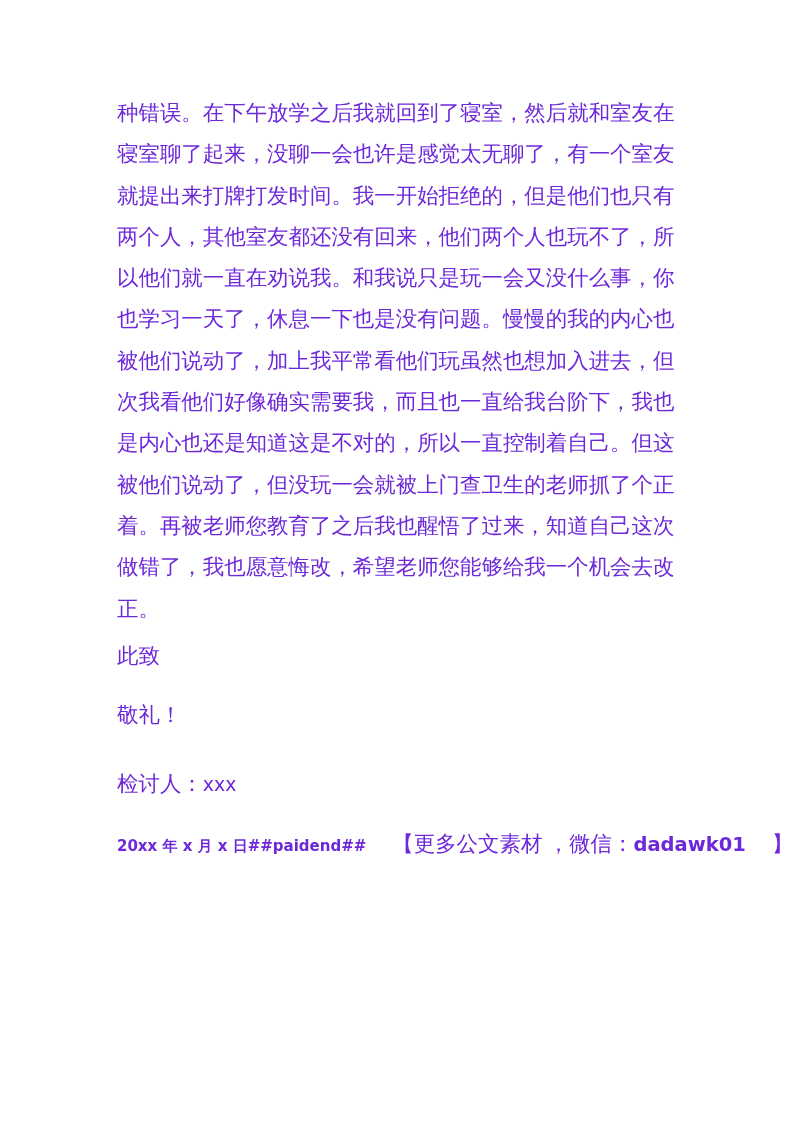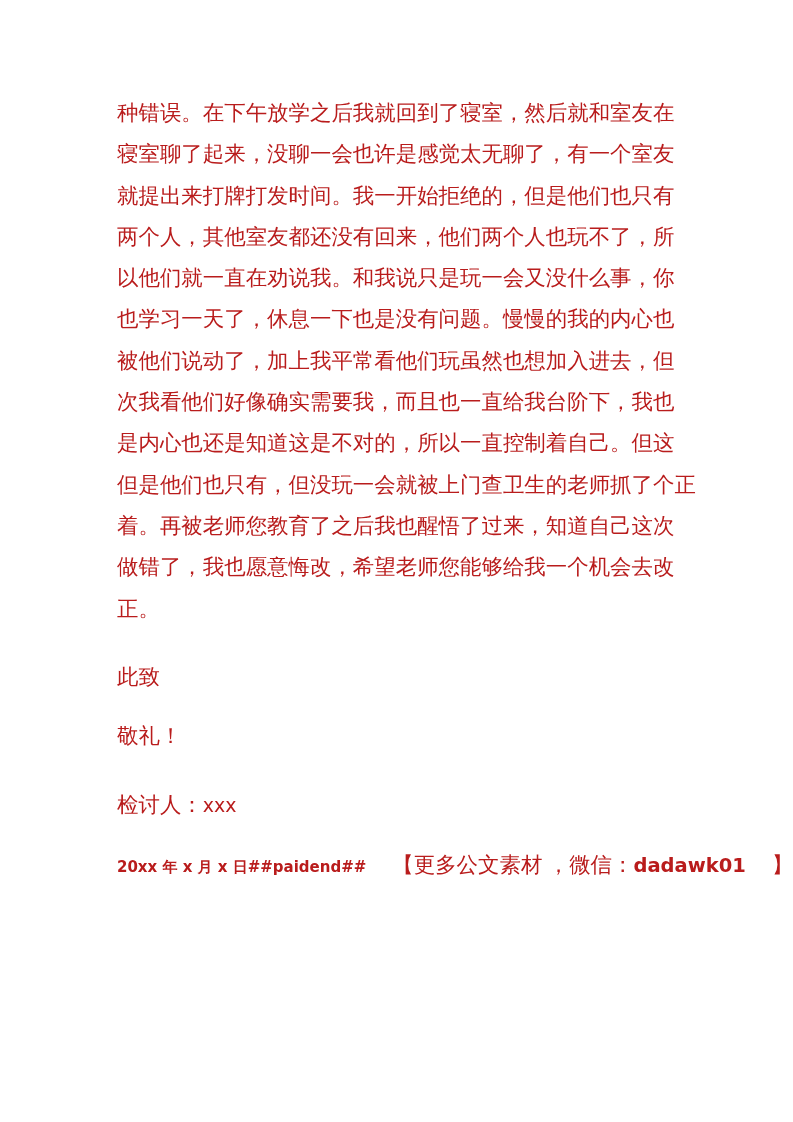--- a/index.html
+++ b/index.html
@@ -12,34 +12,34 @@
     height: 1122px;
     overflow: hidden;
   }
   .page {
     box-sizing: border-box;
     width: 793px;
     height: 1122px;
     padding: 93px 117px 0 117px;
     background: #ffffff;
     font-family: "Liberation Serif", "DejaVu Serif", serif;
-    color: #b91c1c;
+    color: #6d28d9;
   }
   .body-line {
     font-size: 21.45px;
     line-height: 41.3px;
     white-space: nowrap;
     letter-spacing: 0;
   }
   .line {
     font-size: 21.45px;
     line-height: 41.3px;
     white-space: nowrap;
   }
-  .closing   { margin-top: 27px; }
+  .closing   { margin-top: 6px; }
   .salute    { margin-top: 18px; }
   .signature { margin-top: 28px; }
   .date-line { margin-top: 18px; }
   .latin-name {
     font-family: "DejaVu Sans", "Liberation Sans", sans-serif;
     font-size: 19px;
   }
   .date-small {
     font-family: "DejaVu Sans", "Liberation Sans", sans-serif;
     font-size: 15px;
@@ -63,21 +63,21 @@
   <div class="body" id="body-host">
       <div class="body-line">种错误。在下午放学之后我就回到了寝室，然后就和室友在</div>
       <div class="body-line">寝室聊了起来，没聊一会也许是感觉太无聊了，有一个室友</div>
       <div class="body-line">就提出来打牌打发时间。我一开始拒绝的，但是他们也只有</div>
       <div class="body-line">两个人，其他室友都还没有回来，他们两个人也玩不了，所</div>
       <div class="body-line">以他们就一直在劝说我。和我说只是玩一会又没什么事，你</div>
       <div class="body-line">也学习一天了，休息一下也是没有问题。慢慢的我的内心也</div>
       <div class="body-line">被他们说动了，加上我平常看他们玩虽然也想加入进去，但</div>
       <div class="body-line">次我看他们好像确实需要我，而且也一直给我台阶下，我也</div>
       <div class="body-line">是内心也还是知道这是不对的，所以一直控制着自己。但这</div>
-      <div class="body-line">但是他们也只有，但没玩一会就被上门查卫生的老师抓了个正</div>
+      <div class="body-line">被他们说动了，但没玩一会就被上门查卫生的老师抓了个正</div>
       <div class="body-line">着。再被老师您教育了之后我也醒悟了过来，知道自己这次</div>
       <div class="body-line">做错了，我也愿意悔改，希望老师您能够给我一个机会去改</div>
       <div class="body-line">正。</div>
     </div>
 
   <div class="line closing">此致</div>
 
   <div class="line salute">敬礼！</div>
 
   <div class="line signature"><span>检讨人：</span><span class="latin-name">xxx</span></div>

